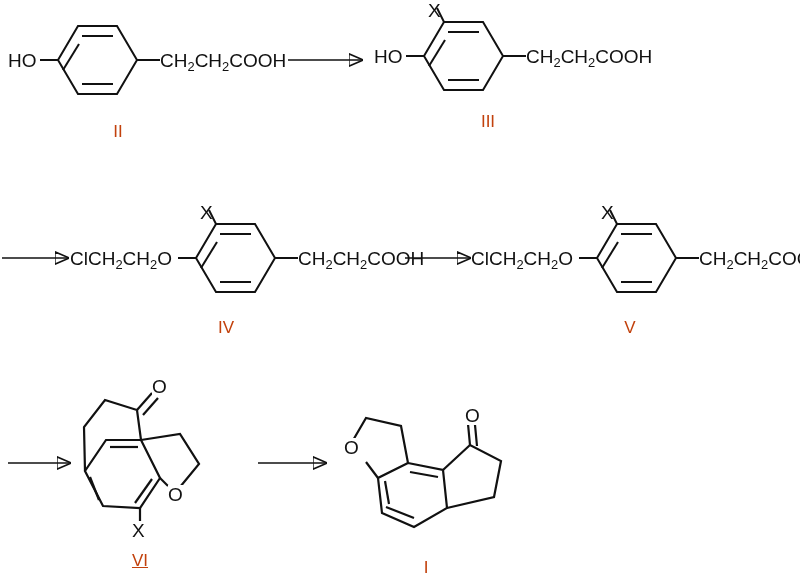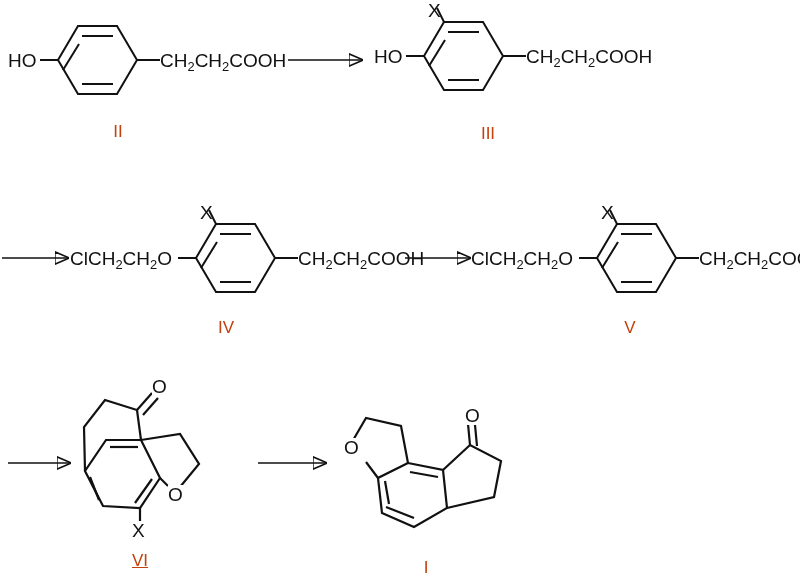--- a/index.html
+++ b/index.html
@@ -182,21 +182,21 @@
   <div class="formula" style="left:160px; top:50px;">CH<sub>2</sub>CH<sub>2</sub>COOH</div>
 
   <div class="label" style="left:88px; top:122px; width:60px;"><span>II</span></div>
 
   <div class="formula" style="left:374px; top:46px;"><span>HO</span></div>
 
   <div class="formula" style="left:428px; top:0px;"><span>X</span></div>
 
   <div class="formula" style="left:526px; top:46px;">CH<sub>2</sub>CH<sub>2</sub>COOH</div>
 
-  <div class="label" style="left:458px; top:124px; width:60px;"><span>III</span></div>
+  <div class="label" style="left:458px; top:112px; width:60px;"><span>III</span></div>
 
   <div class="formula" style="left:70px; top:248px;">ClCH<sub>2</sub>CH<sub>2</sub>O</div>
 
   <div class="formula" style="left:200px; top:202px;"><span>X</span></div>
 
   <div class="formula" style="left:298px; top:248px;">CH<sub>2</sub>CH<sub>2</sub>COOH</div>
 
   <div class="label" style="left:196px; top:318px; width:60px;"><span>IV</span></div>
 
   <div class="formula" style="left:471px; top:248px;">ClCH<sub>2</sub>CH<sub>2</sub>O</div>

